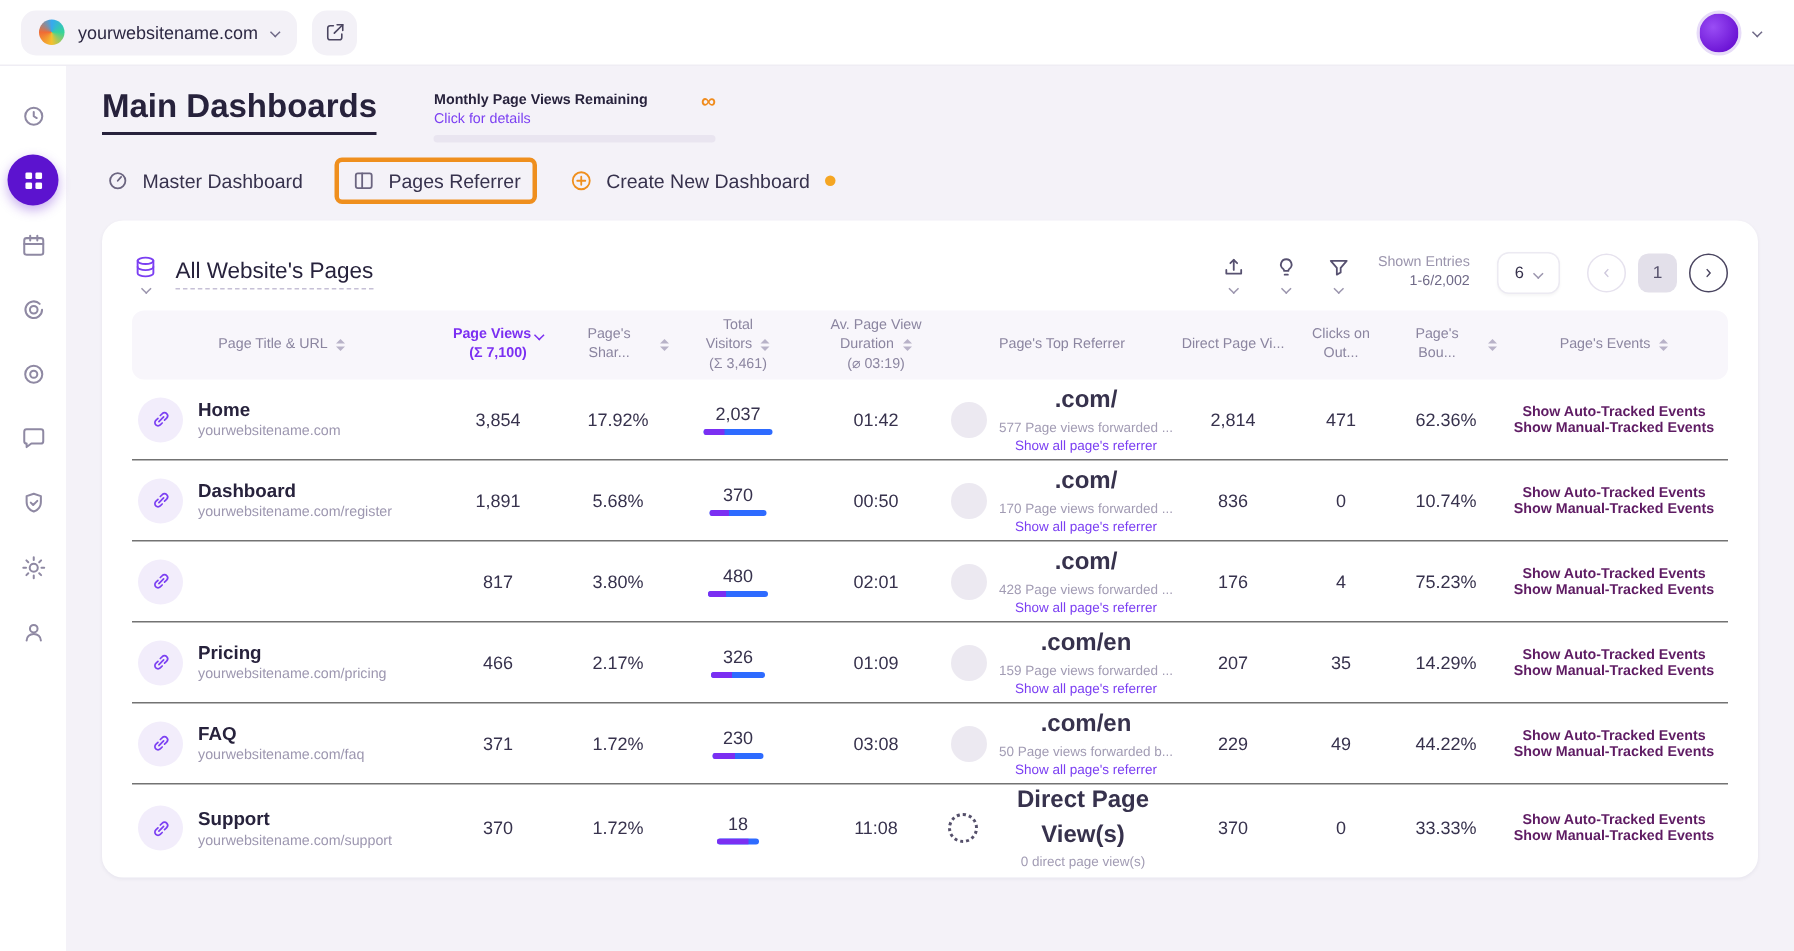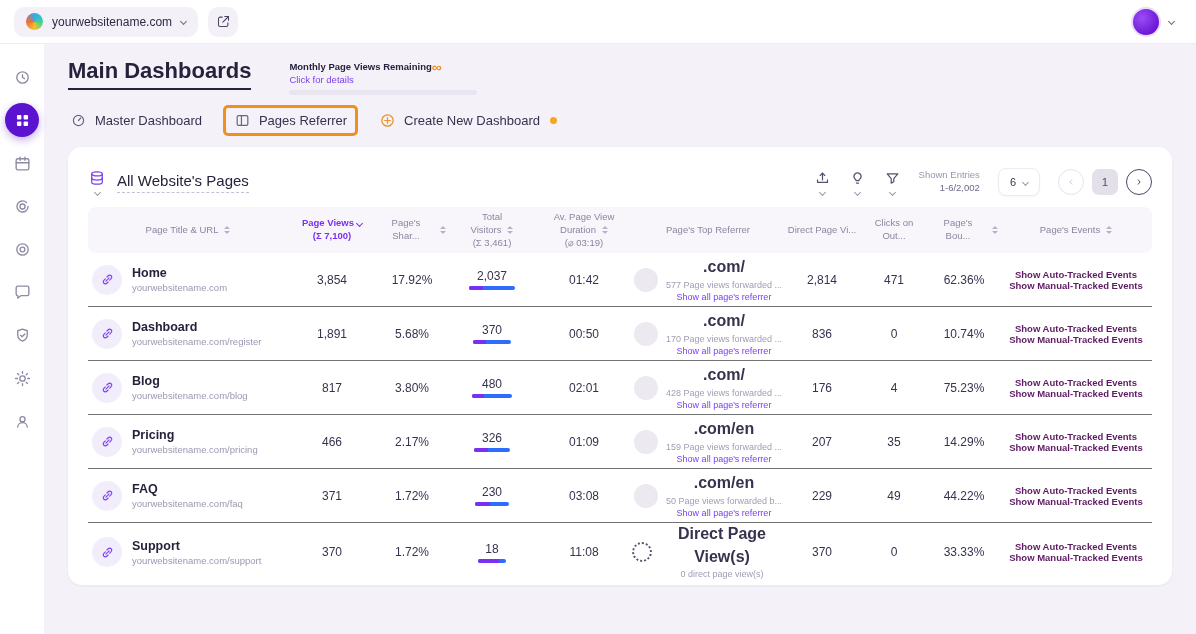--- a/index.html
+++ b/index.html
@@ -23,21 +23,21 @@
   .sidebar{width:44px;background:#fff;display:flex;flex-direction:column;align-items:center;padding-top:16px;gap:9px;flex:0 0 44px}
   .side-item{width:34px;height:34px;border-radius:50%;display:flex;align-items:center;justify-content:center;color:#8f89a3;cursor:pointer}
   .side-item .ic{width:19px;height:19px}
   .side-item.active{background:#5c13cf;color:#fff;box-shadow:0 3px 8px rgba(92,19,207,.35)}
   .main{flex:1;padding:14px 24px 0;position:relative}
 
   
   .page-header{display:flex;align-items:flex-start}
   .h-title{font-size:22px;font-weight:700;color:#27223c;border-bottom:2px solid #27223c;padding-bottom:5px;line-height:1.15}
   .quota{margin-left:38px;width:188px;font-size:9.5px;margin-top:3px}
-  .quota-top{display:flex;align-items:center}
+  .quota-top{display:flex;justify-content:space-between;align-items:center}
   .quota-title{font-weight:700;color:#27223c}
   .q-inf{color:#f08c1e;font-weight:700;font-size:14px;line-height:10px}
   .quota-link{color:#7b3ff2;margin-top:2px;display:inline-block;cursor:pointer}
   .quota-bar{margin-top:5px;height:5px;background:#e9e5f0;border-radius:3px}
   .h-actions{margin-left:auto;display:flex;align-items:center;gap:16px}
   .refresh-btn{width:34px;height:34px;background:#fff;border-radius:10px;display:flex;align-items:center;justify-content:center;color:#4a56e2;box-shadow:0 1px 3px rgba(30,20,70,.1);cursor:pointer}
   .refresh-btn .ic{width:16px;height:16px;stroke-width:2}
   .date{display:flex;align-items:center;gap:7px;font-size:11.5px;color:#46405c;cursor:pointer}
   .date .ic{width:14px;height:14px;color:#55506b}
   .ai-btn{height:34px;padding:0 14px;border:none;border-radius:8px;background:linear-gradient(120deg,#8d2bf0,#6a0bd8);color:#fff;font-size:12.5px;font-weight:700;display:flex;align-items:center;gap:8px;box-shadow:0 3px 9px rgba(122,22,220,.3);cursor:pointer;font-family:inherit}
@@ -448,24 +448,20 @@
 
   <div class="grid-cols tr">
     <div class="td td-title">
       <span class="linkc">
         <svg class="ic" viewBox="0 0 24 24">
           <path d="M9.5 14.5l5-5"></path>
           <path d="M8.5 11l-2.3 2.3a3.3 3.3 0 1 0 4.7 4.7L13 16"></path>
           <path d="M15.5 13l2.3-2.3a3.3 3.3 0 1 0-4.7-4.7L11 8"></path>
         </svg>
       </span>
-      <span>
-        <span class="pt">Blog</span>
-        <span class="pu">yourwebsitename.com/blog</span>
-      </span>
     </div>
     <div class="td">817</div>
     <div class="td">3.80%</div>
     <div class="td visitors">
       <span>480</span>
       <span class="vbar" style="width: 40px;">
                 <i class="seg1" style="width: 30%;"></i>
               </span>
     </div>
     <div class="td">02:01</div>

